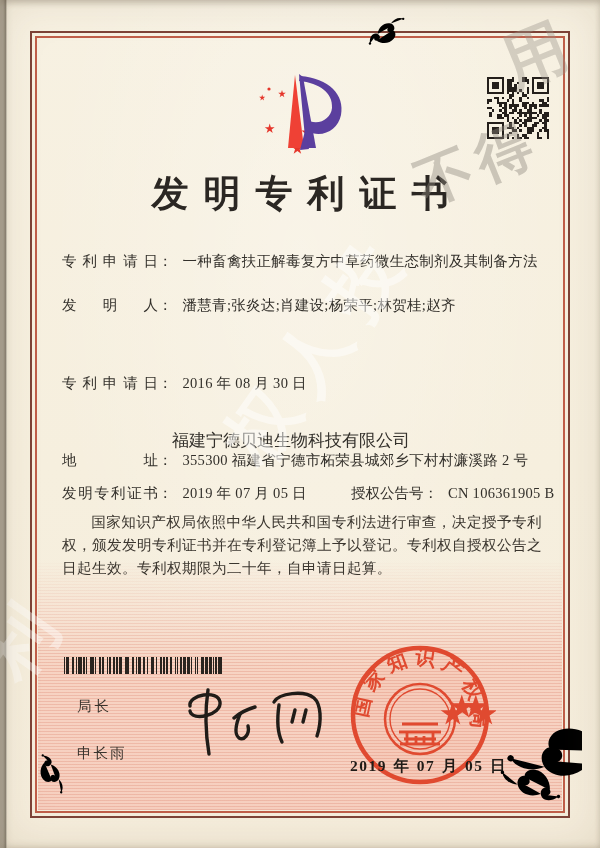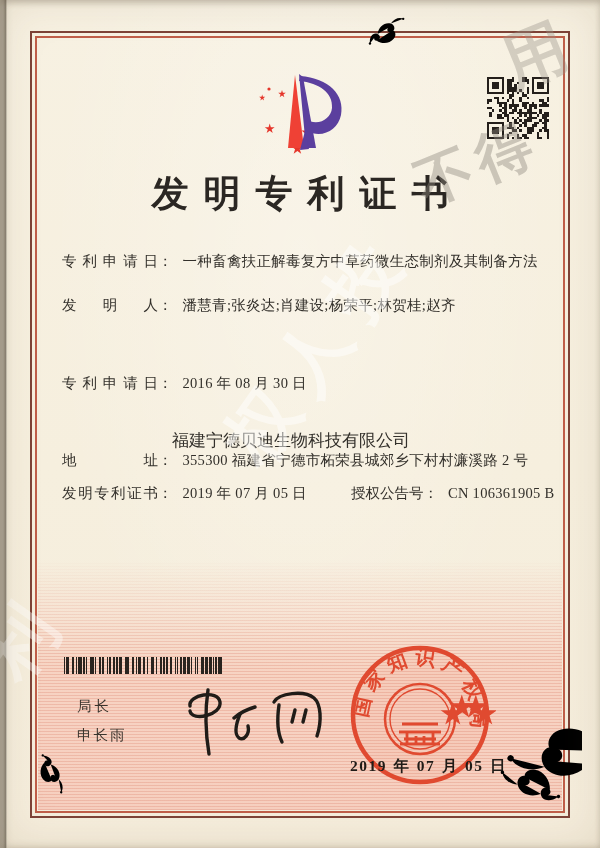--- a/index.html
+++ b/index.html
@@ -40,21 +40,21 @@
   
   .logo{position:absolute;left:243px;top:68px;}
   
   .qr{position:absolute;left:487px;top:77px;width:62px;height:62px;}
   .qr .m{position:absolute;background:#241f1b;}
   
   .barcode{position:absolute;left:64px;top:657px;height:17px;}
   .barcode .b{position:absolute;top:0;bottom:0;background:#29241f;}
   
   .officer{position:absolute;left:77px;top:697px;font-size:14.5px;letter-spacing:3px;color:#3b352e;}
-  .officer .nm{margin-top:10px;letter-spacing:2px;}
+  .officer .nm{margin-top:28px;letter-spacing:2px;}
   .sig{position:absolute;left:178px;top:678px;}
   .sig path{stroke:#201c18;stroke-width:3.4;fill:none;stroke-linecap:round;stroke-linejoin:round;}
   
   .seal{position:absolute;left:344px;top:640px;}
   .seal-date{position:absolute;left:350px;top:756px;font-size:15.5px;letter-spacing:1.5px;word-spacing:1px;color:#1f1b17;font-weight:700;}
   .page-info{position:absolute;left:0;right:0;top:793px;text-align:center;font-size:12.5px;color:#3c352e;letter-spacing:1px;}
   .back-note{position:absolute;left:0;right:0;top:825px;text-align:center;font-size:13.5px;color:#3a352e;letter-spacing:2px;font-style:italic;}
   
   .wm{position:absolute;font-family:"Liberation Sans","DejaVu Sans",sans-serif;font-weight:700;pointer-events:none;}
   .wm-yong{left:503px;top:12px;font-size:64px;color:#9a948a;opacity:.38;transform:rotate(-22deg);}
@@ -416,20 +416,21 @@
   </div>
   <div class="val2" style="top:429px">福建宁德贝迪生物科技有限公司</div>
   <div class="row" style="top:451px">
     <span class="lbl">地址</span><span class="colon">：</span><span class="val">355300 福建省宁德市柘荣县城郊乡下村村濂溪路 2 号</span>
   </div>
   <div class="row" style="top:484px">
     <span class="lbl">发明专利证书</span><span class="colon">：</span><span class="val">2019 年 07 月 05 日</span><span class="pair2"><span>授权公告号</span><span class="colon">：</span><span class="val">CN 106361905 B</span></span>
   </div>
 
   <div class="paras">
+    <p>国家知识产权局依照中华人民共和国专利法进行审查，决定授予专利权，颁发发明专利证书并在专利登记簿上予以登记。专利权自授权公告之日起生效。专利权期限为二十年，自申请日起算。</p>
   </div>
 
   <div class="barcode" id="barcode" style="width: 161px;">
       <div class="b" style="left: 0px; width: 1px;"></div>
       <div class="b" style="left: 2px; width: 3px;"></div>
       <div class="b" style="left: 8px; width: 2px;"></div>
       <div class="b" style="left: 12px; width: 1px;"></div>
       <div class="b" style="left: 14px; width: 4px;"></div>
       <div class="b" style="left: 19px; width: 2px;"></div>
       <div class="b" style="left: 22px; width: 1px;"></div>

